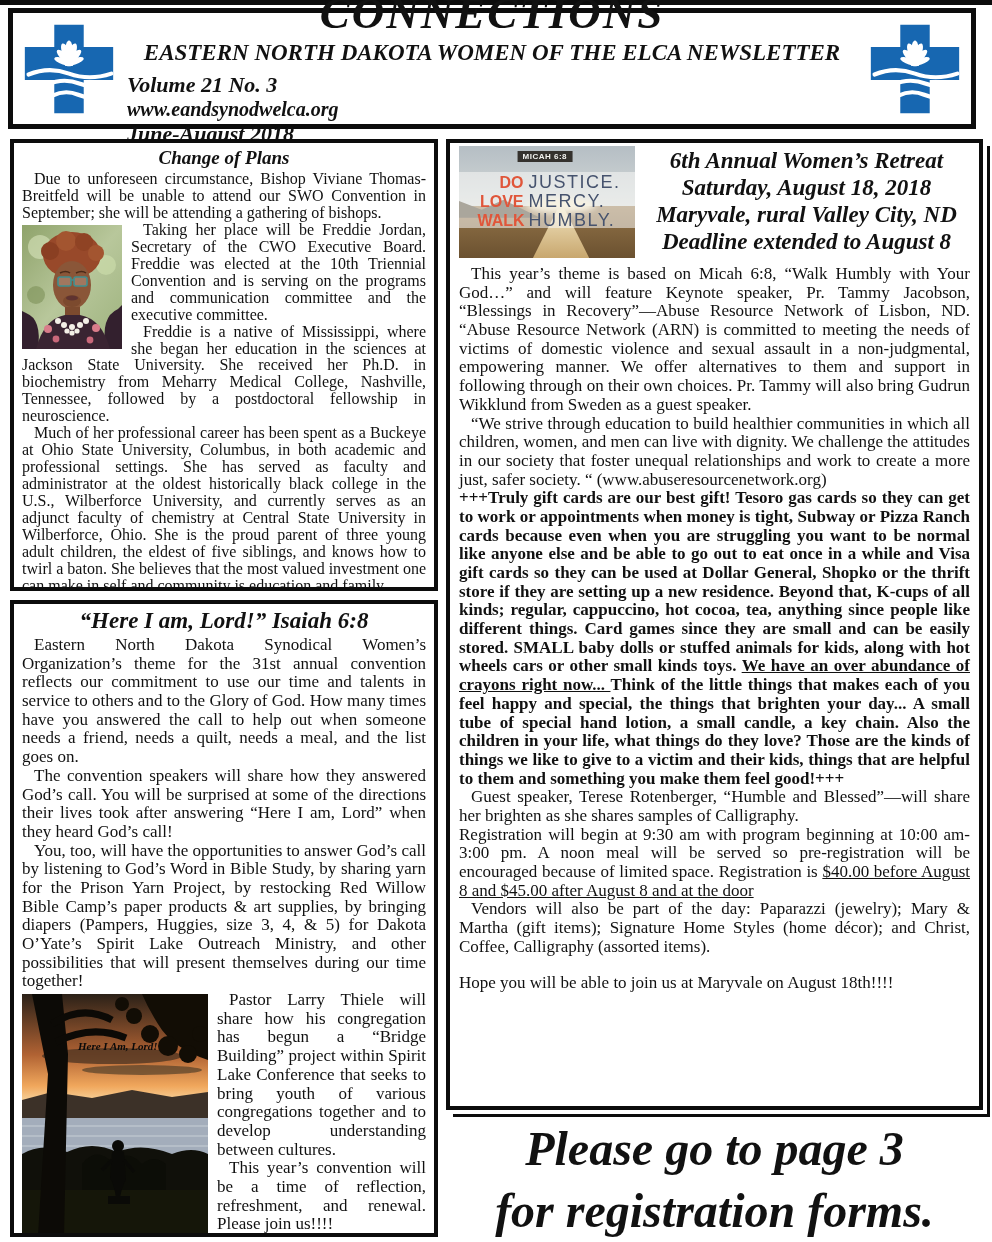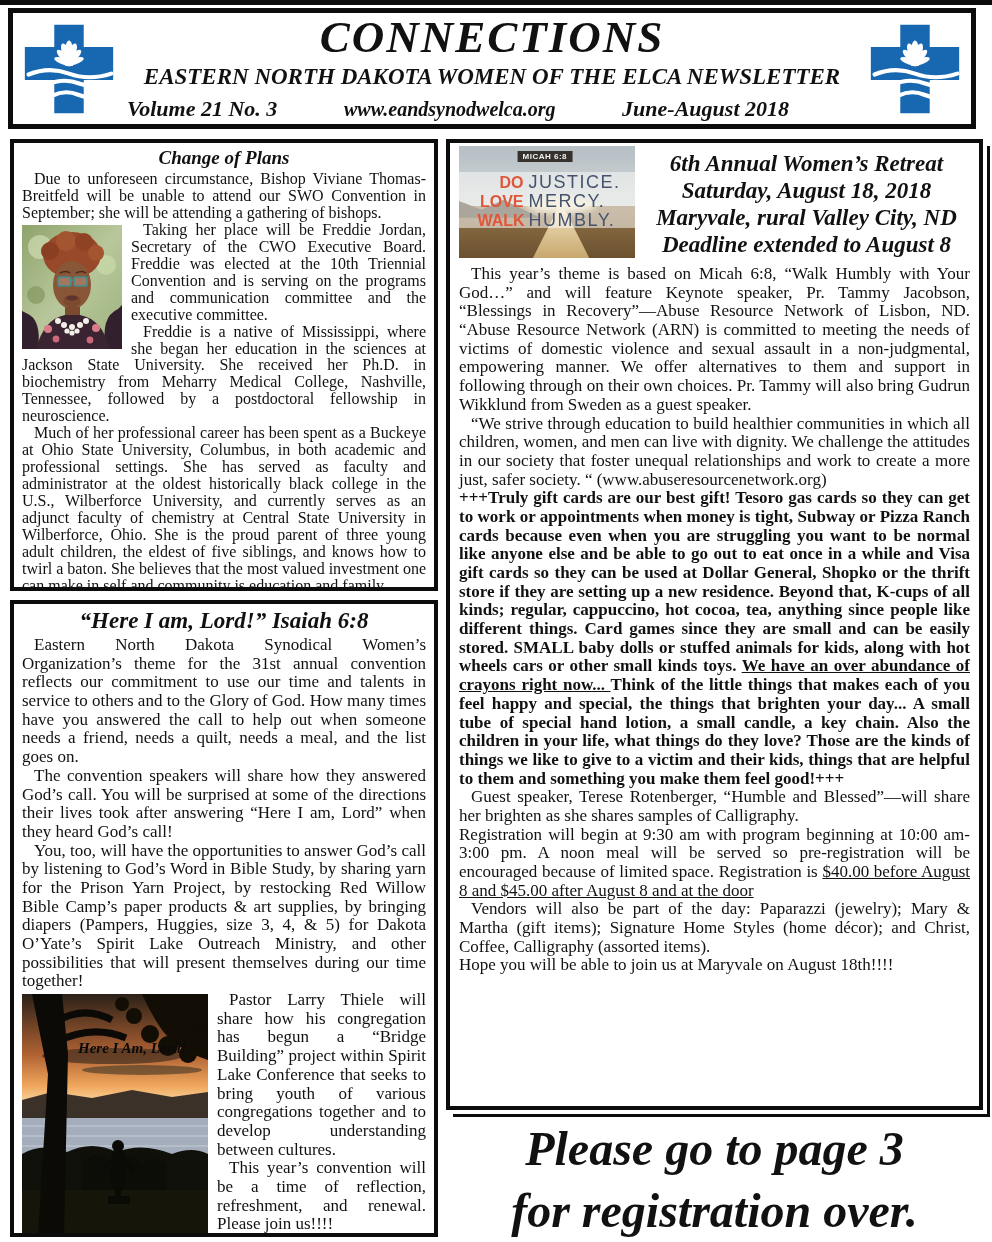--- a/index.html
+++ b/index.html
@@ -12,53 +12,53 @@
   .header-box{
     position:absolute;left:8px;top:8px;width:968px;height:121px;
     border:5px solid #0c0c0c;box-sizing:border-box;background:#fff;
     display:flex;align-items:center;justify-content:space-between;padding:2px 10px;
   }
   .logo{width:92px;height:96px;flex:0 0 auto;}
   .logo svg{width:100%;height:100%;display:block;}
   .hdr-center{flex:1;min-width:0;padding:0 6px;}
   .hdr-title{font-size:45px;font-weight:bold;font-style:italic;text-align:center;line-height:1;letter-spacing:2px;}
   .hdr-sub{font-size:23px;font-weight:bold;font-style:italic;text-align:center;margin-top:4px;white-space:nowrap;}
-  .hdr-row3{display:flex;justify-content:space-between;align-items:baseline;font-weight:bold;font-style:italic;margin-top:6px;padding:0 14px 0 6px;}
+  .hdr-row3{display:flex;justify-content:space-between;align-items:baseline;font-weight:bold;font-style:italic;margin-top:6px;padding:0 14px 0 6px;flex-direction:column;}
   .hdr-row3 .vol{font-size:22px;}
   .hdr-row3 .web{font-size:20px;}
   .hdr-row3 .dates{font-size:22px;margin-right:60px;}
   
   .box{position:absolute;border:4px solid #0c0c0c;box-sizing:border-box;background:#fff;overflow:hidden;}
   .box1{left:10px;top:139px;width:428px;height:452px;padding:3px 8px;}
   .box2{left:10px;top:600px;width:428px;height:637px;padding:3px 8px;}
   .rightbox{
     left:446px;top:139px;width:537px;height:971px;padding:3px 9px;
     box-shadow:4px 4px 0 #ffffff,7px 7px 0 #0c0c0c;
   }
   .art-heading{margin:1px 0 2px 0;text-align:center;font-weight:bold;font-style:italic;}
   .h-small{font-size:19px;}
   .h-big{font-size:23px;}
   p{margin:0;}
   .b1{font-size:16px;line-height:1.06;text-align:justify;}
   .b2{font-size:17px;line-height:1.1;text-align:justify;}
   .indent{text-indent:12px;}
   .bold-p{font-weight:bold;}
   .u{text-decoration:underline;}
-  .p-gap{}
+  .p-gap{margin-top:18px;}
   
   .freddie{float:left;width:100px;height:124px;margin:3px 9px 2px 0;}
   .freddie svg{width:100%;height:100%;display:block;}
   .sunset{float:left;width:186px;height:242px;margin:3px 9px 0 0;position:relative;}
   .sunset svg{width:100%;height:100%;display:block;}
   .sunset-caption{
     position:absolute;left:56px;top:46px;font-weight:bold;font-style:italic;
-    font-size:15px;color:#0a0a0a;white-space:nowrap;
-  }
-  
-  .retreat-top{display:flex;gap:8px;margin-bottom:7px;align-items:flex-end;}
+    font-size:11px;color:#0a0a0a;white-space:nowrap;
+  }
+  
+  .retreat-top{display:flex;gap:8px;margin-bottom:7px;}
   .micah{position:relative;width:176px;height:112px;flex:0 0 auto;overflow:hidden;background:#c7ccce;}
   .m-sky{position:absolute;top:0;left:0;right:0;height:58%;background:linear-gradient(#b5bec4,#d8dcda);}
   .m-field{position:absolute;bottom:0;left:0;right:0;height:46%;background:linear-gradient(180deg,#94754a,#6b5130);}
   .m-glow{position:absolute;left:38%;bottom:40%;width:40%;height:14%;background:#f3e8c8;border-radius:50%;filter:blur(3px);}
   .m-path{position:absolute;left:42%;bottom:0;width:32%;height:44%;background:linear-gradient(180deg,#f0e2bd,#c8a76e);clip-path:polygon(44% 0,56% 0,100% 100%,0 100%);}
   .m-hills{position:absolute;left:0;bottom:36%;width:46%;height:20%;background:#49402e;clip-path:polygon(0 100%,0 25%,28% 65%,55% 20%,100% 100%);}
   .m-band{position:absolute;left:0;right:0;top:26px;height:56px;background:rgba(250,250,248,0.55);}
   .m-badge{
     position:absolute;top:5px;left:50%;transform:translateX(-54%);
     background:#35322e;color:#f3f3f0;font-family:"Liberation Sans",sans-serif;
@@ -269,14 +269,14 @@
   <p class="b2 indent">“We strive through education to build healthier communities in which all children, women, and men can live with dignity. We challenge the attitudes in our society that foster unequal relationships and work to create a more just, safer society. “ (www.abuseresourcenetwork.org)</p>
   <p class="b2 bold-p"><span>+++Truly gift cards are our best gift!  Tesoro gas cards so they can get to work or appointments when money is tight, Subway or Pizza Ranch cards because even when you are struggling you want to be normal like anyone else and be able to go out to eat once in a while and Visa gift cards so they can be used at Dollar General, Shopko or the thrift store if they are setting up a new residence.  Beyond that, K-cups of all kinds; regular, cappuccino, hot cocoa, tea, anything since people like different things.  Card games since they are small and can be easily stored.  SMALL baby dolls or stuffed animals for kids, along with hot wheels cars or other small kinds toys.  </span><span class="u">We have an over abundance of crayons right now...  </span><span>Think of the little things that makes each of you feel happy and special, the things that brighten your day...  A small tube of special hand lotion, a small candle, a key chain.  Also the children in your life, what things do they love? Those are the kinds of things we like to give to a victim and their kids, things that are helpful to them and something you make them feel good!+++</span></p>
   <p class="b2 indent">Guest speaker, Terese Rotenberger, “Humble and Blessed”—will share her brighten as she shares samples of Calligraphy.</p>
   <p class="b2"><span>Registration will begin at 9:30 am with program beginning at 10:00 am-3:00 pm. A noon meal will be served so pre-registration will be encouraged because of limited space. Registration is </span><span class="u">$40.00 before August 8 and $45.00 after August 8 and at the door</span></p>
   <p class="b2 indent">Vendors will also be part of the day: Paparazzi (jewelry); Mary &amp; Martha (gift items); Signature Home Styles  (home décor); and Christ, Coffee, Calligraphy (assorted items).</p>
   <p class="b2 p-gap">Hope you will be able to join us at Maryvale on August 18th!!!!</p>
 </section>
 
 <div class="page3-note">
   <div>Please go to page 3</div>
-  <div>for registration over.</div>
+  <div>for registration forms.</div>
 </div>
 
 </body></html>

